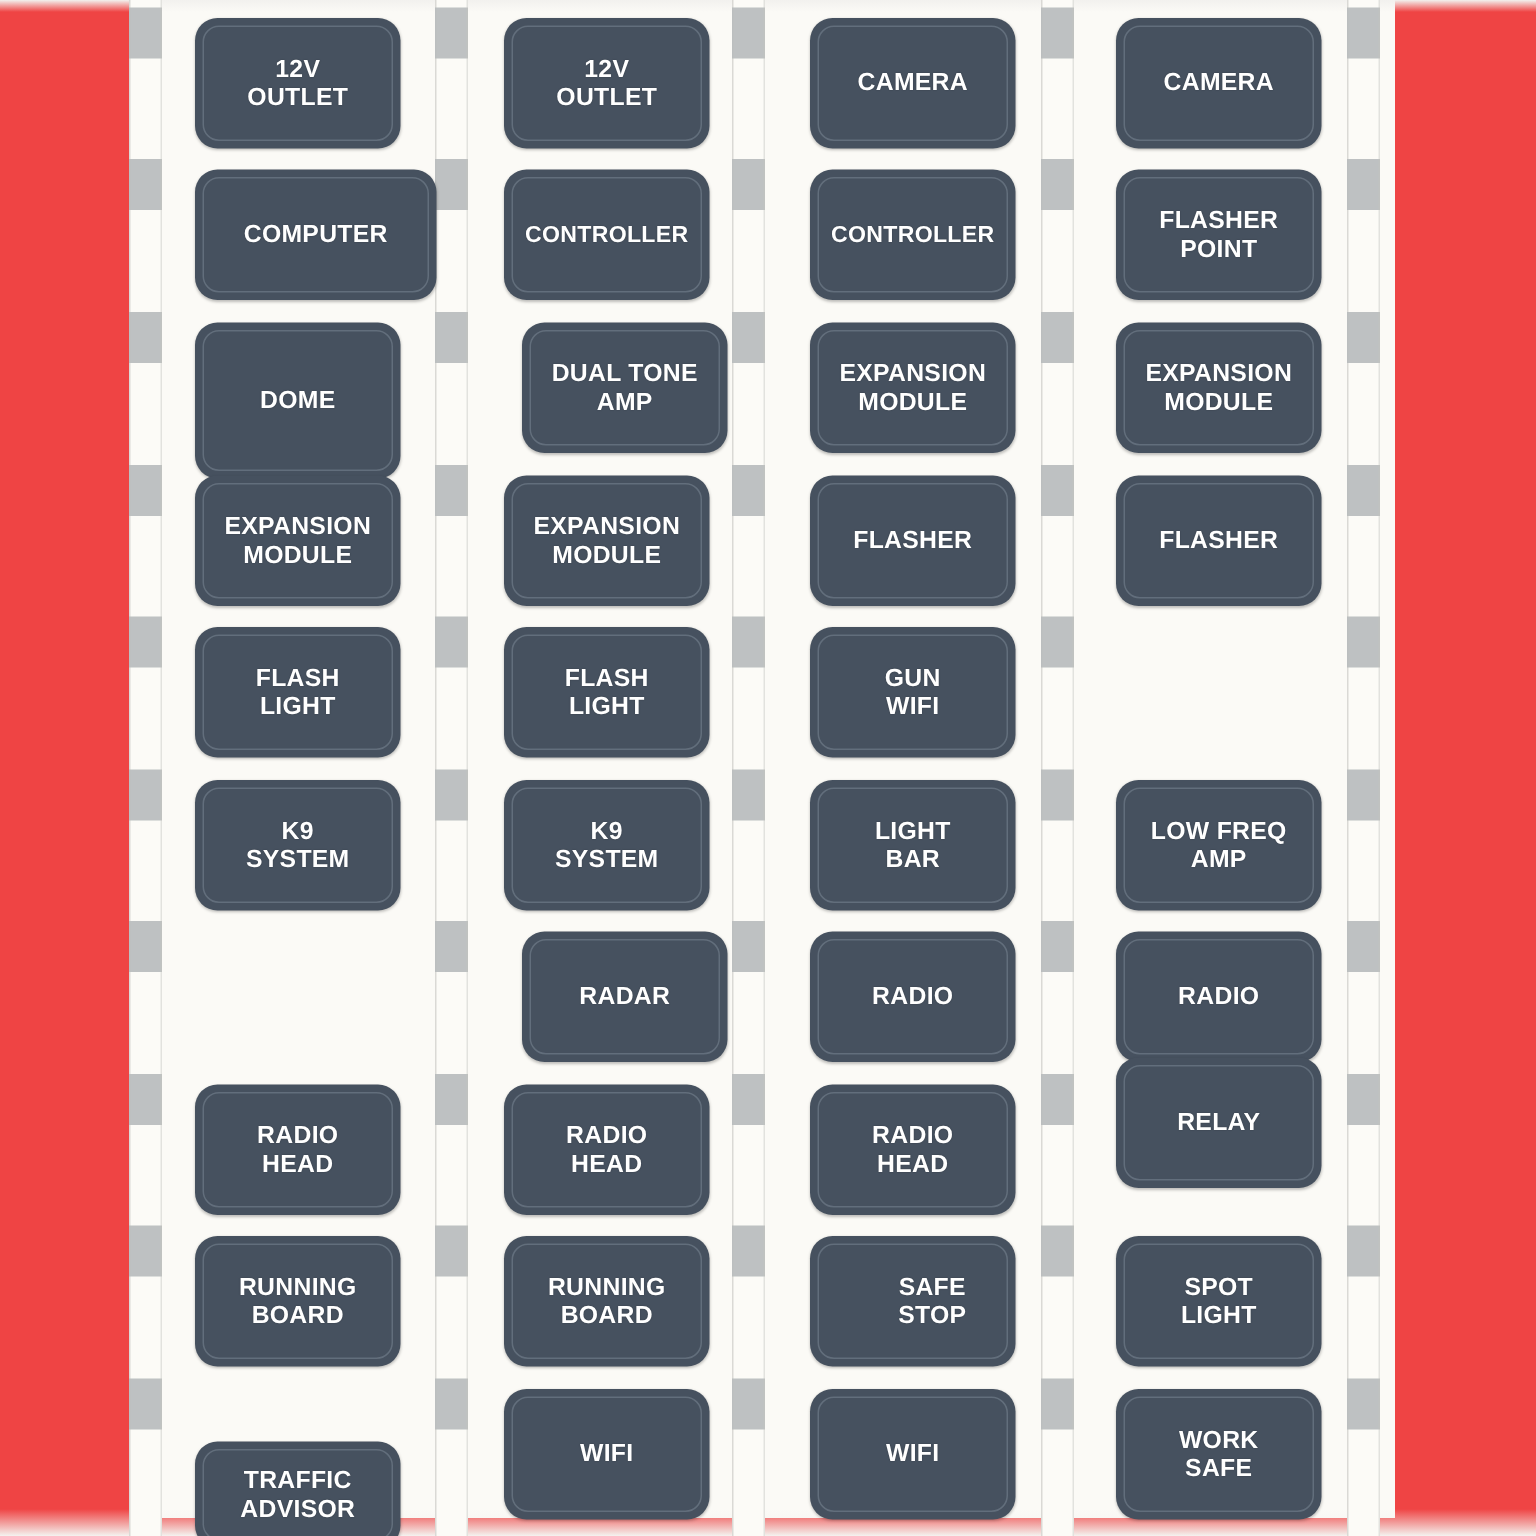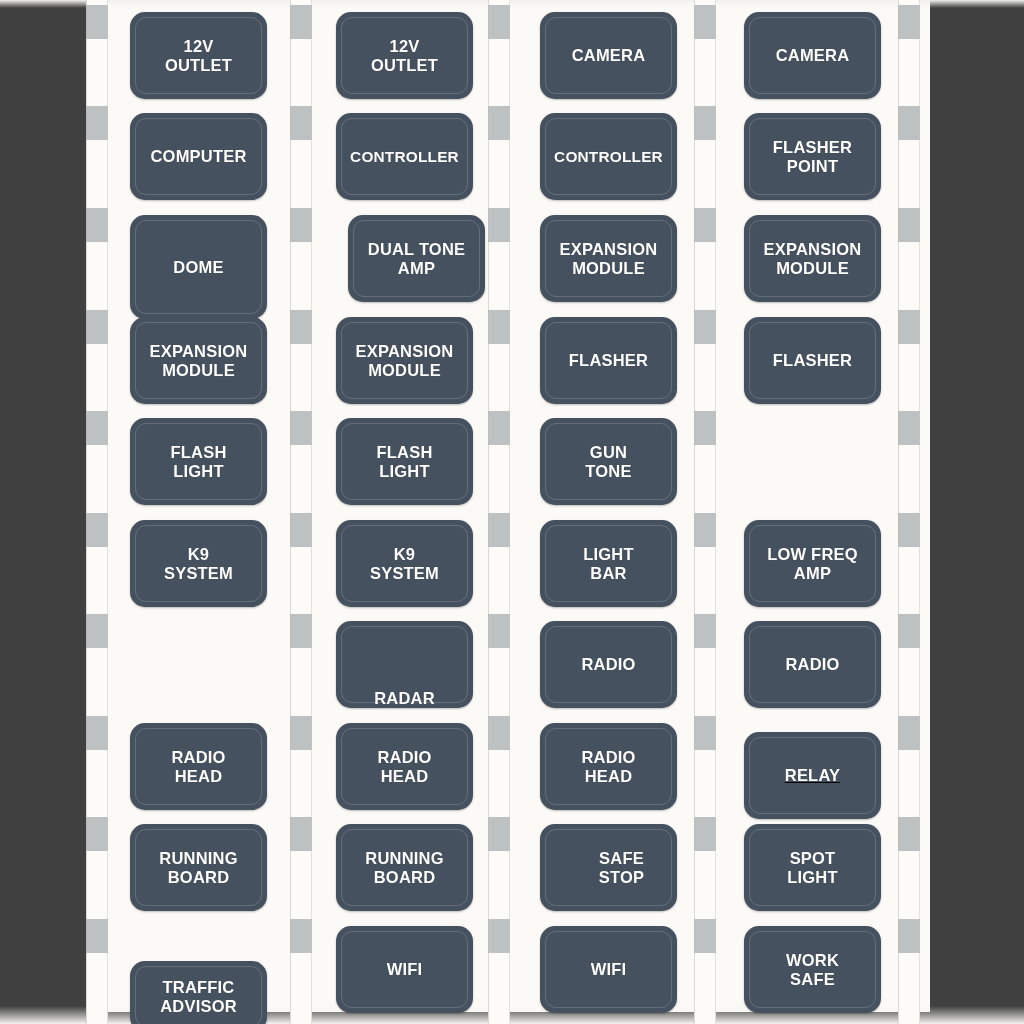--- a/index.html
+++ b/index.html
@@ -9,21 +9,21 @@
     background: #ffffff;
   }
   body {
     font-family: "Liberation Sans", sans-serif;
   }
   #sheet {
     position: relative;
     width: 1024px;
     height: 1024px;
     overflow: hidden;
-    background: #404040;
+    background: #ef4444;
   }
 
   
   .backing {
     position: absolute;
     background: #fbfaf6;
   }
 
   
   .gutter {
@@ -190,21 +190,21 @@
         <div class="perf" style="left: 0px; top: 919px; width: 22px; height: 34px;"></div>
       </div>
     </div>
 
   <div id="columns">
       <div class="column" style="left: 130px;">
         <div class="label" style="left: 0px; top: 12px; width: 137px; height: 87px;">
           <span class="label-text">12V
 OUTLET</span>
         </div>
-        <div class="label" style="left: 0px; top: 113px; width: 137px; height: 87px; align-items: center;">
+        <div class="label" style="left: 0px; top: 113px; width: 161px; height: 87px; align-items: center;">
           <span class="label-text">COMPUTER</span>
         </div>
         <div class="label" style="left: 0px; top: 215px; width: 137px; height: 104px;">
           <span class="label-text">DOME</span>
         </div>
         <div class="label" style="left: 0px; top: 317px; width: 137px; height: 87px;">
           <span class="label-text">EXPANSION
 MODULE</span>
         </div>
         <div class="label" style="left: 0px; top: 418px; width: 137px; height: 87px;">
@@ -245,21 +245,21 @@
 MODULE</span>
         </div>
         <div class="label" style="left: 0px; top: 418px; width: 137px; height: 87px;">
           <span class="label-text">FLASH
 LIGHT</span>
         </div>
         <div class="label" style="left: 0px; top: 520px; width: 137px; height: 87px;">
           <span class="label-text">K9
 SYSTEM</span>
         </div>
-        <div class="label" style="left: 0px; top: 621px; width: 137px; height: 87px; align-items: flex-end;">
+        <div class="label" style="left: 12px; top: 621px; width: 137px; height: 87px;">
           <span class="label-text">RADAR</span>
         </div>
         <div class="label" style="left: 0px; top: 723px; width: 137px; height: 87px;">
           <span class="label-text">RADIO
 HEAD</span>
         </div>
         <div class="label" style="left: 0px; top: 824px; width: 137px; height: 87px;">
           <span class="label-text">RUNNING
 BOARD</span>
         </div>
@@ -276,21 +276,21 @@
         </div>
         <div class="label" style="left: 0px; top: 215px; width: 137px; height: 87px;">
           <span class="label-text">EXPANSION
 MODULE</span>
         </div>
         <div class="label" style="left: 0px; top: 317px; width: 137px; height: 87px;">
           <span class="label-text">FLASHER</span>
         </div>
         <div class="label" style="left: 0px; top: 418px; width: 137px; height: 87px;">
           <span class="label-text">GUN
-TONE</span>
+WIFI</span>
         </div>
         <div class="label" style="left: 0px; top: 520px; width: 137px; height: 87px;">
           <span class="label-text">LIGHT
 BAR</span>
         </div>
         <div class="label" style="left: 0px; top: 621px; width: 137px; height: 87px;">
           <span class="label-text">RADIO</span>
         </div>
         <div class="label" style="left: 0px; top: 723px; width: 137px; height: 87px;">
           <span class="label-text">RADIO
@@ -319,21 +319,21 @@
         <div class="label" style="left: 0px; top: 317px; width: 137px; height: 87px;">
           <span class="label-text">FLASHER</span>
         </div>
         <div class="label" style="left: 0px; top: 520px; width: 137px; height: 87px;">
           <span class="label-text">LOW FREQ
 AMP</span>
         </div>
         <div class="label" style="left: 0px; top: 621px; width: 137px; height: 87px;">
           <span class="label-text">RADIO</span>
         </div>
-        <div class="label" style="left: 0px; top: 732px; width: 137px; height: 87px; text-decoration: underline;">
+        <div class="label" style="left: 0px; top: 705px; width: 137px; height: 87px;">
           <span class="label-text">RELAY</span>
         </div>
         <div class="label" style="left: 0px; top: 824px; width: 137px; height: 87px;">
           <span class="label-text">SPOT
 LIGHT</span>
         </div>
         <div class="label" style="left: 0px; top: 926px; width: 137px; height: 87px;">
           <span class="label-text">WORK
 SAFE</span>
         </div>

